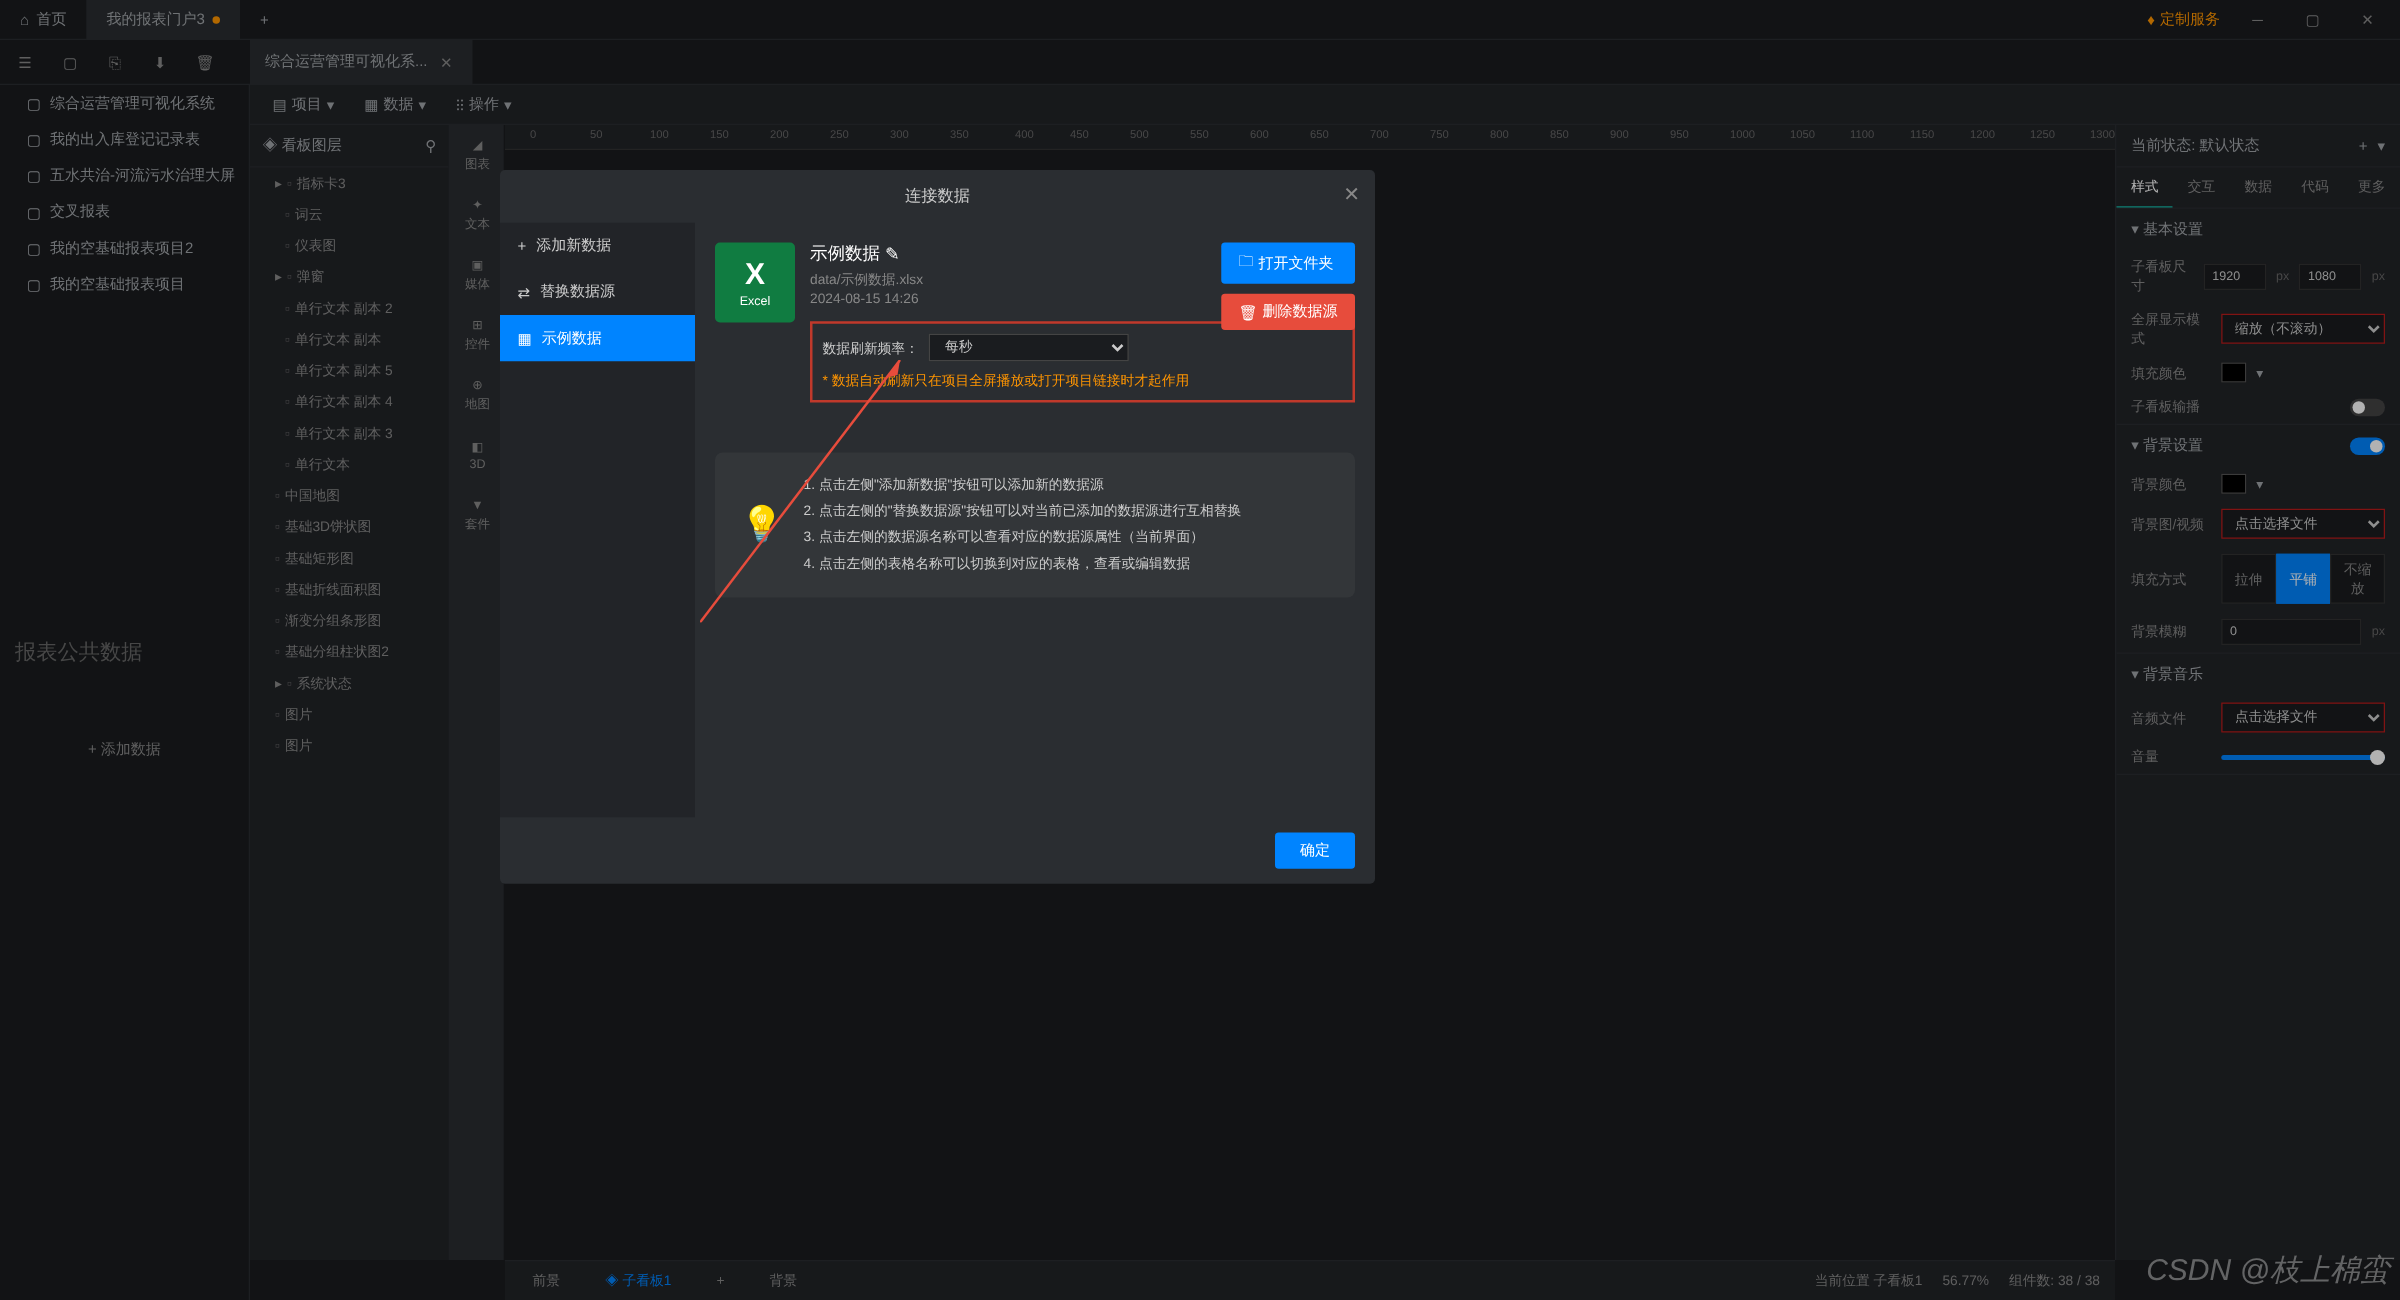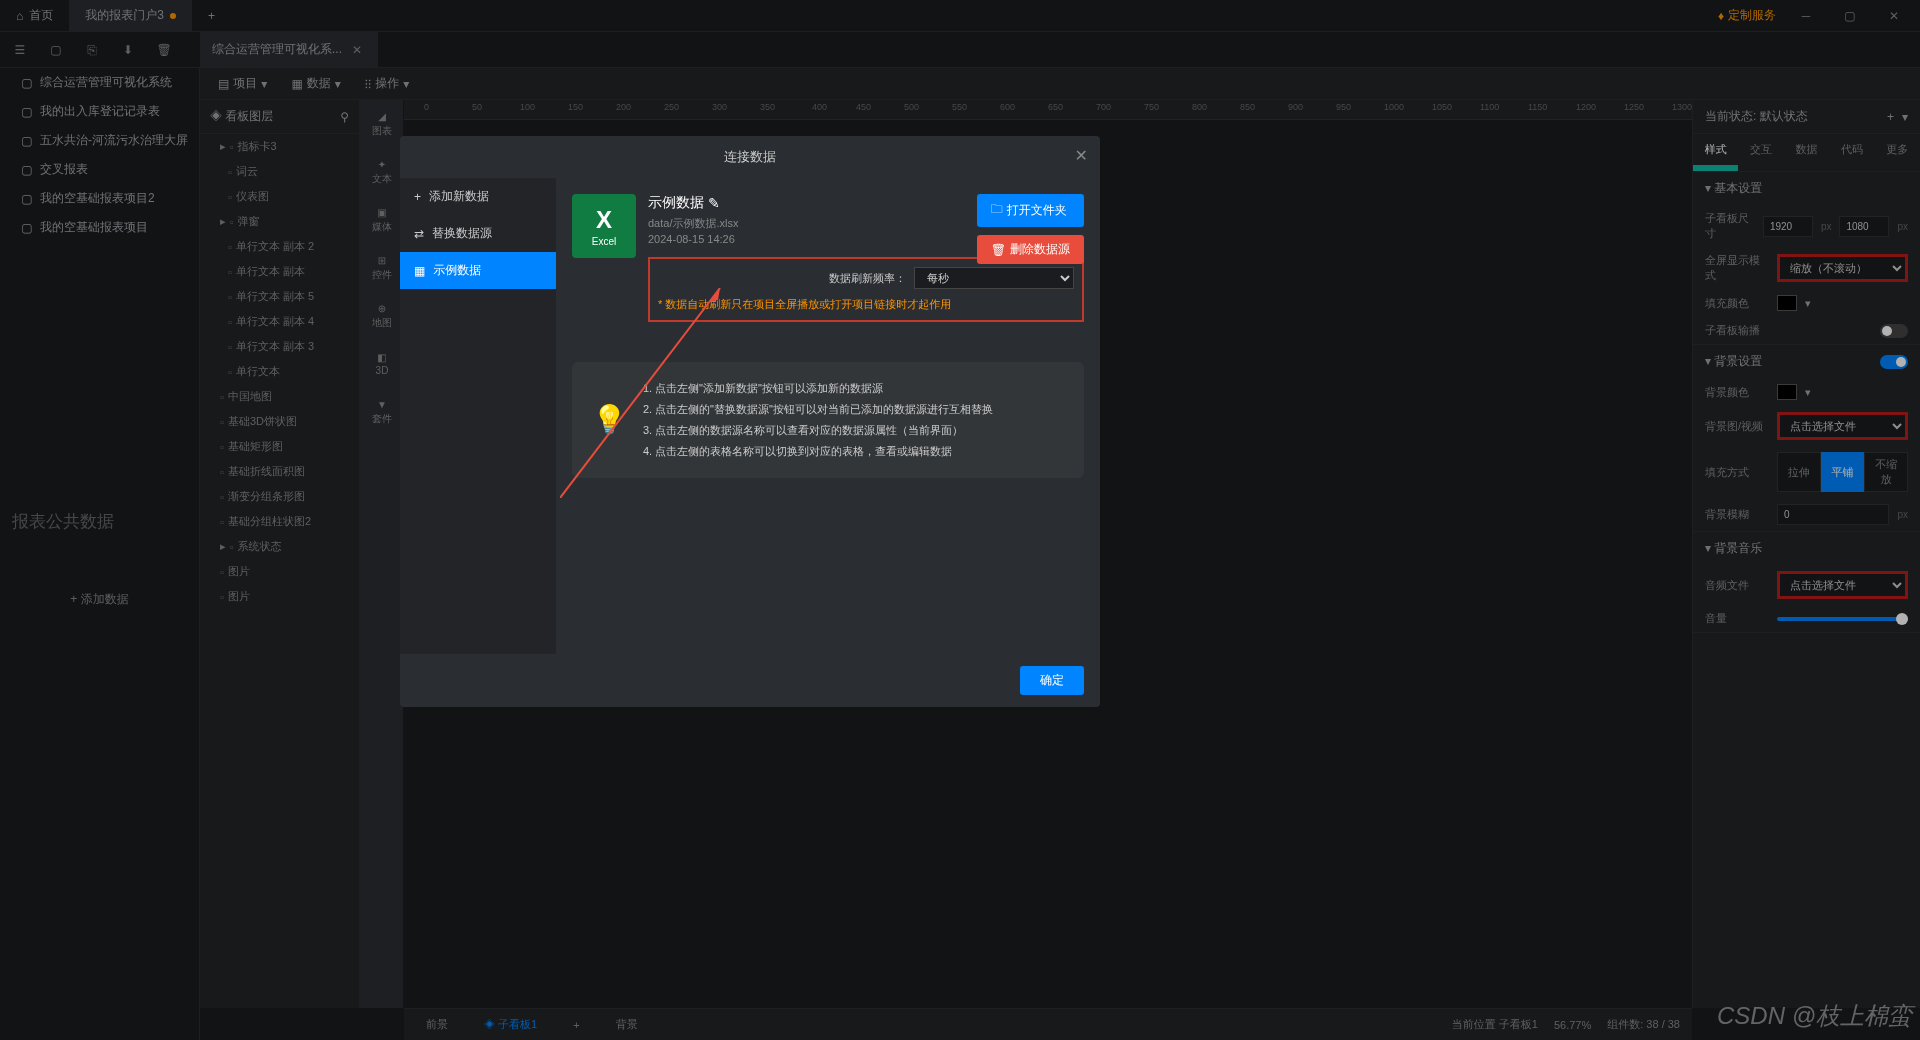--- a/index.html
+++ b/index.html
@@ -46,28 +46,28 @@
 .canvas-area { position: absolute; left: 404px; top: 100px; right: 228px; bottom: 32px; background: #1a1c1f; overflow: hidden; }
 .ruler-h { height: 20px; background: #222428; border-bottom: 1px solid #333; position: relative; }
 .ruler-mark { position: absolute; top: 2px; font-size: 9px; color: #666; }
 .canvas-content { position: relative; height: calc(100% - 20px); }
 
 
 .right-panel { position: absolute; right: 0; top: 100px; width: 228px; bottom: 32px; background: #222428; border-left: 1px solid #2a2d31; overflow-y: auto; }
 .state-header { padding: 8px 12px; display: flex; align-items: center; justify-content: space-between; font-size: 12px; border-bottom: 1px solid #2a2d31; }
 .prop-tabs { display: flex; border-bottom: 1px solid #2a2d31; }
 .prop-tab { flex: 1; padding: 8px 0; text-align: center; font-size: 11px; cursor: pointer; color: #888; }
-.prop-tab.active { color: #fff; border-bottom: 6px solid #14b8a6; }
+.prop-tab.active { color: #fff; border-bottom: 1px solid #14b8a6; }
 .prop-section { border-bottom: 1px solid #2a2d31; }
 .prop-section-header { padding: 8px 12px; display: flex; align-items: center; justify-content: space-between; cursor: pointer; font-size: 12px; }
 .prop-row { padding: 6px 12px; display: flex; align-items: center; gap: 8px; font-size: 11px; }
 .prop-label { width: 64px; color: #888; }
 .prop-input { background: #1a1c1f; border: 1px solid #333; color: #ccc; padding: 4px 6px; font-size: 10px; width: 50px; }
 .prop-unit { color: #666; font-size: 10px; }
-.prop-select { background: #1a1c1f; border: 3px solid #b91c1c; color: #ccc; padding: 4px 6px; font-size: 11px; flex: 1; }
+.prop-select { background: #1a1c1f; border: 1px solid #b91c1c; color: #ccc; padding: 4px 6px; font-size: 11px; flex: 1; }
 .color-swatch { width: 20px; height: 16px; background: #000; border: 1px solid #555; }
 .toggle { width: 28px; height: 14px; background: #0084ff; border-radius: 7px; position: relative; cursor: pointer; }
 .toggle.off { background: #444; }
 .toggle::after { content: ''; position: absolute; width: 10px; height: 10px; background: #fff; border-radius: 50%; top: 2px; right: 2px; }
 .toggle.off::after { left: 2px; right: auto; }
 .btn-group { display: flex; gap: 0; }
 .btn-group button { flex: 1; padding: 4px 8px; background: #1a1c1f; border: 1px solid #333; color: #888; font-size: 11px; cursor: pointer; }
 .btn-group button.active { background: #0084ff; color: #fff; border-color: #0084ff; }
 .slider-track { flex: 1; height: 4px; background: #0084ff; border-radius: 2px; position: relative; }
 .slider-thumb { position: absolute; right: 0; top: -4px; width: 12px; height: 12px; background: #fff; border-radius: 50%; }
@@ -91,21 +91,21 @@
 .ms-item.active { background: #0084ff; color: #fff; }
 .modal-main { flex: 1; padding: 16px; position: relative; }
 .data-info { display: flex; gap: 12px; align-items: flex-start; }
 .excel-icon { width: 64px; height: 64px; background: #107c41; border-radius: 4px; display: flex; flex-direction: column; align-items: center; justify-content: center; color: #fff; font-size: 10px; gap: 2px; }
 .excel-x { font-size: 24px; font-weight: bold; }
 .data-details { flex: 1; }
 .data-title { font-size: 14px; color: #fff; margin-bottom: 4px; display: flex; align-items: center; gap: 4px; }
 .data-path { font-size: 11px; color: #888; margin-bottom: 2px; }
 .data-time { font-size: 11px; color: #888; }
 .refresh-box { border: 2px solid #c0392b; padding: 8px; margin-top: 12px; }
-.refresh-row { display: flex; align-items: center; gap: 8px; font-size: 11px; color: #ccc; justify-content: flex-end; }
+.refresh-row { display: flex; align-items: center; gap: 8px; font-size: 11px; color: #ccc; }
 .refresh-select { background: #1a1c1f; border: 1px solid #444; color: #ccc; padding: 3px 20px 3px 8px; font-size: 11px; width: 160px; }
 .refresh-note { color: #ff9500; font-size: 11px; margin-top: 8px; }
 .action-btns { position: absolute; right: 16px; top: 16px; display: flex; flex-direction: column; gap: 8px; }
 .action-btn { padding: 6px 14px; border: none; border-radius: 3px; cursor: pointer; font-size: 12px; display: flex; align-items: center; gap: 4px; color: #fff; }
 .btn-open { background: #0084ff; }
 .btn-delete { background: #e74c3c; }
 .help-box { background: #333639; border-radius: 6px; padding: 16px 20px; margin-top: 40px; display: flex; gap: 16px; align-items: center; }
 .bulb-icon { font-size: 28px; color: #f5d76e; }
 .help-list { font-size: 11px; color: #ccc; line-height: 1.9; }
 .modal-footer { padding: 12px 16px; display: flex; justify-content: flex-end; }

